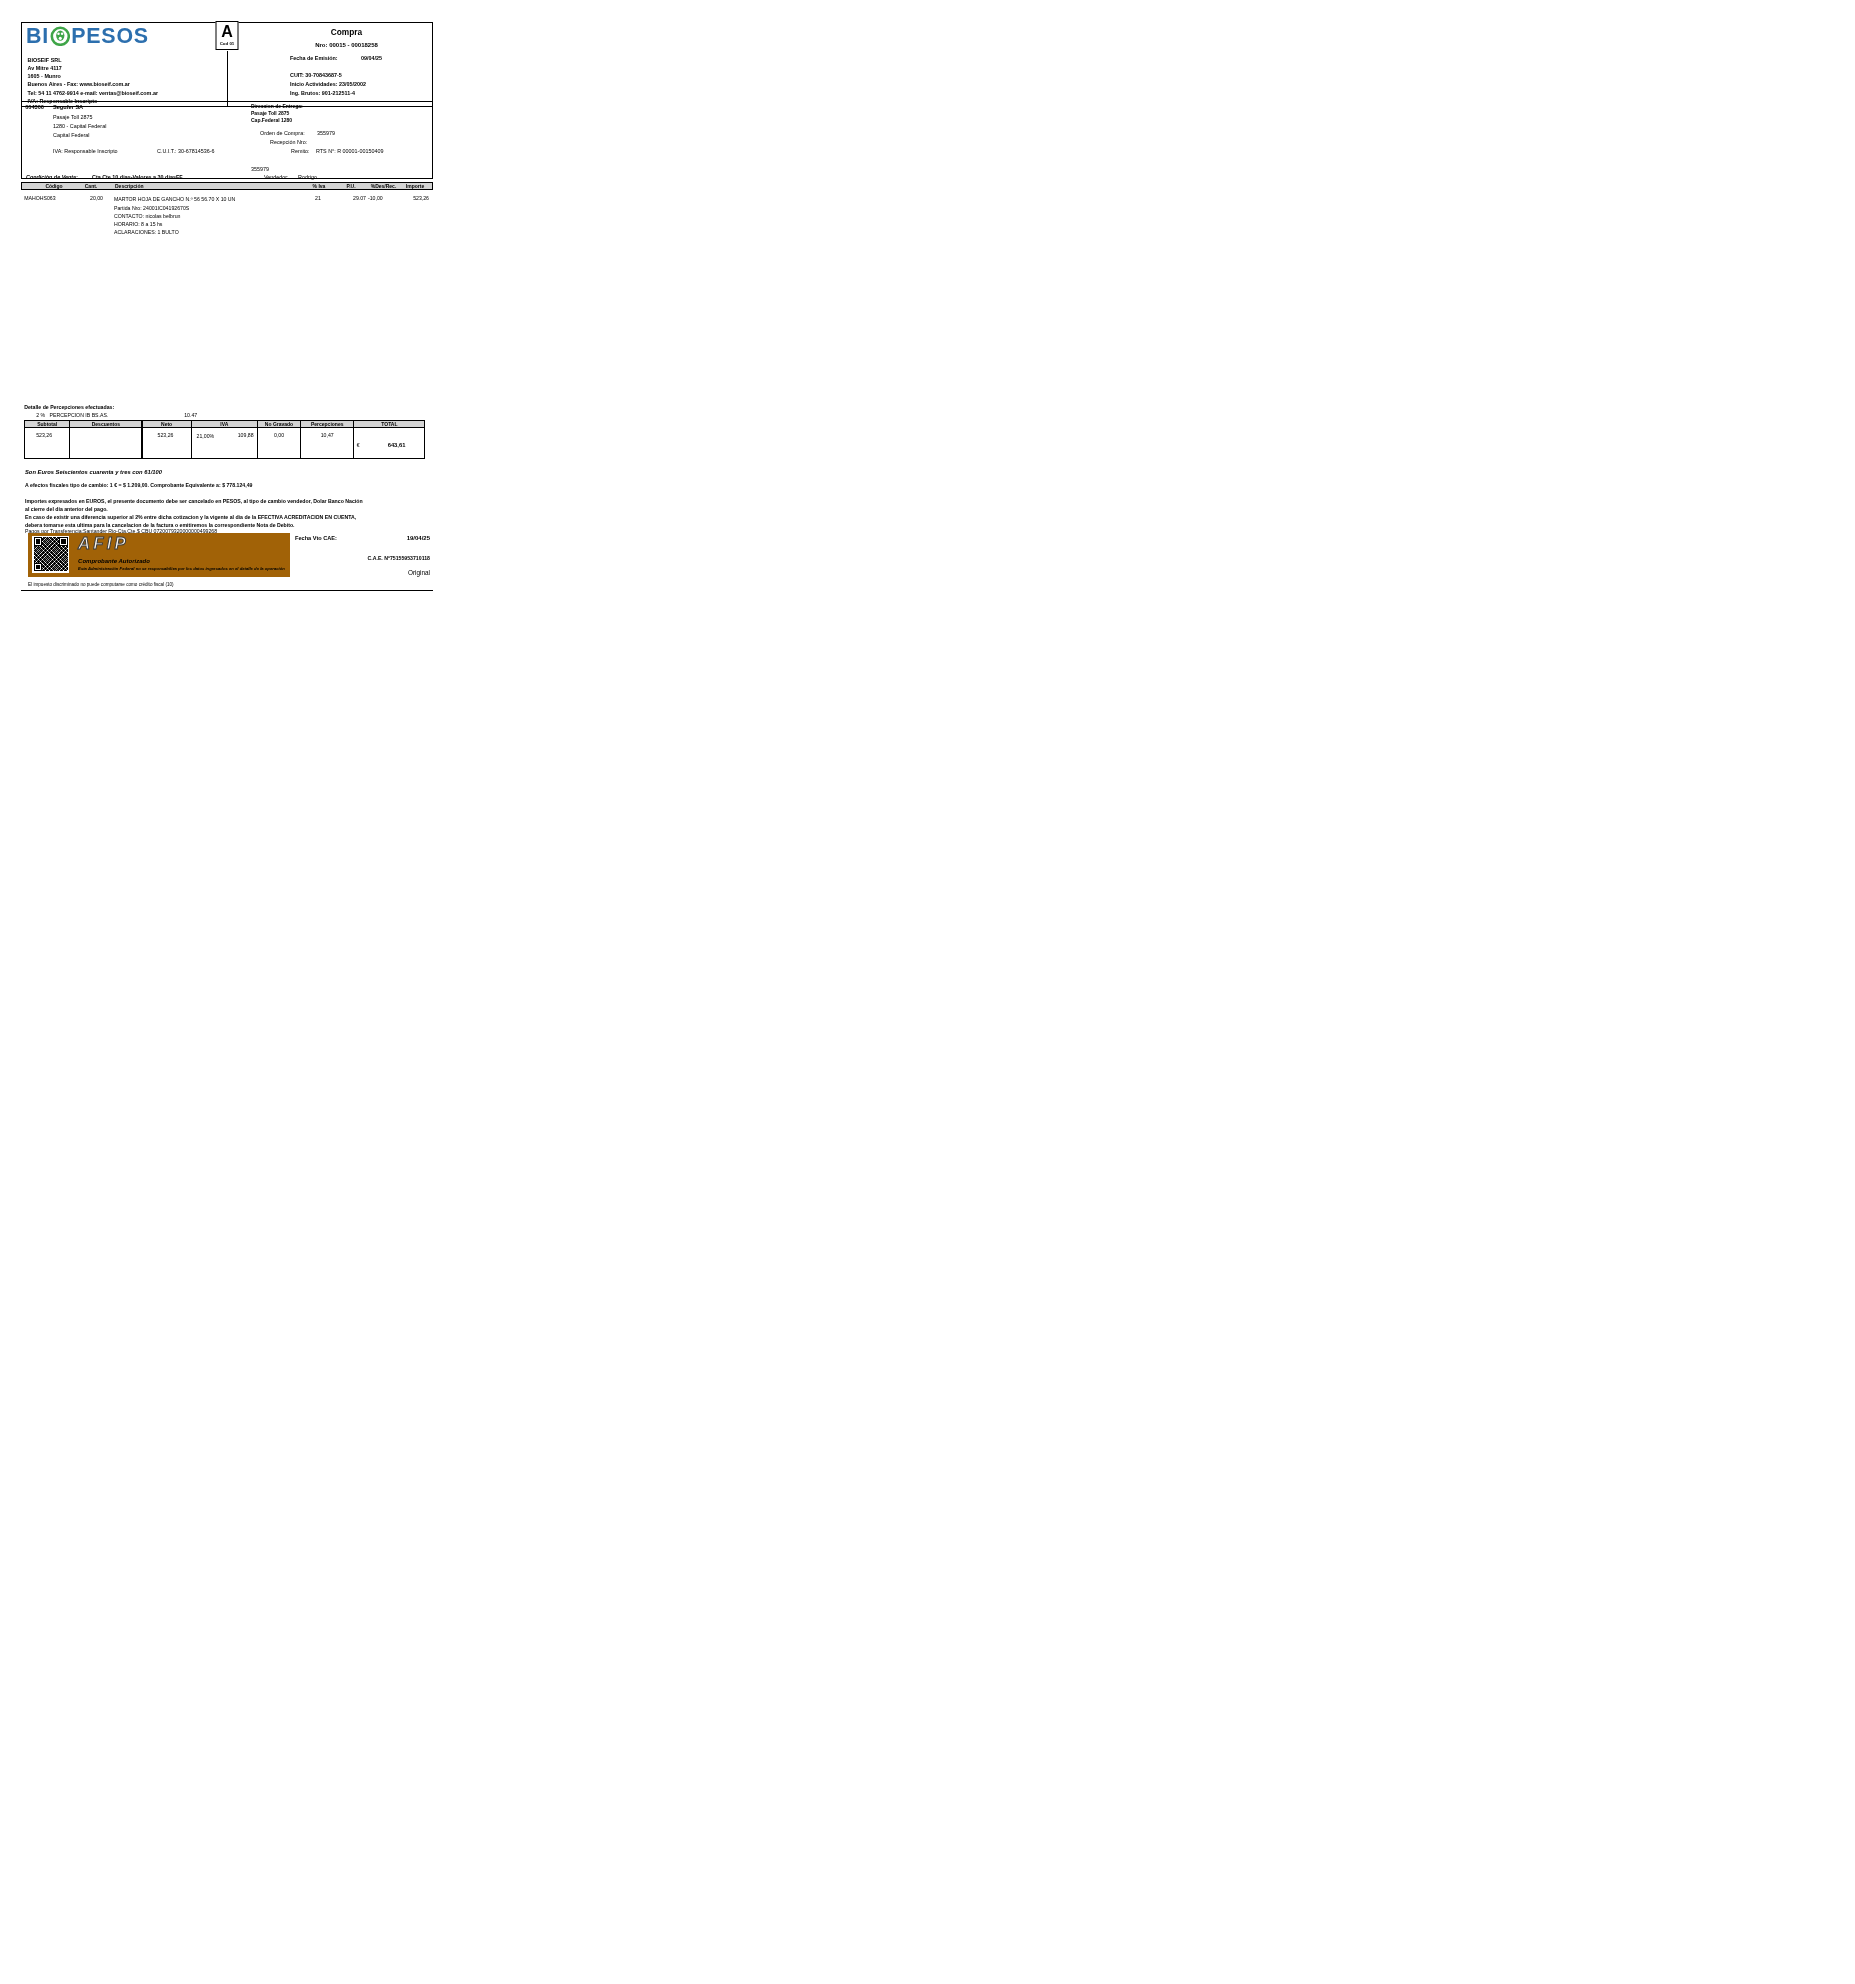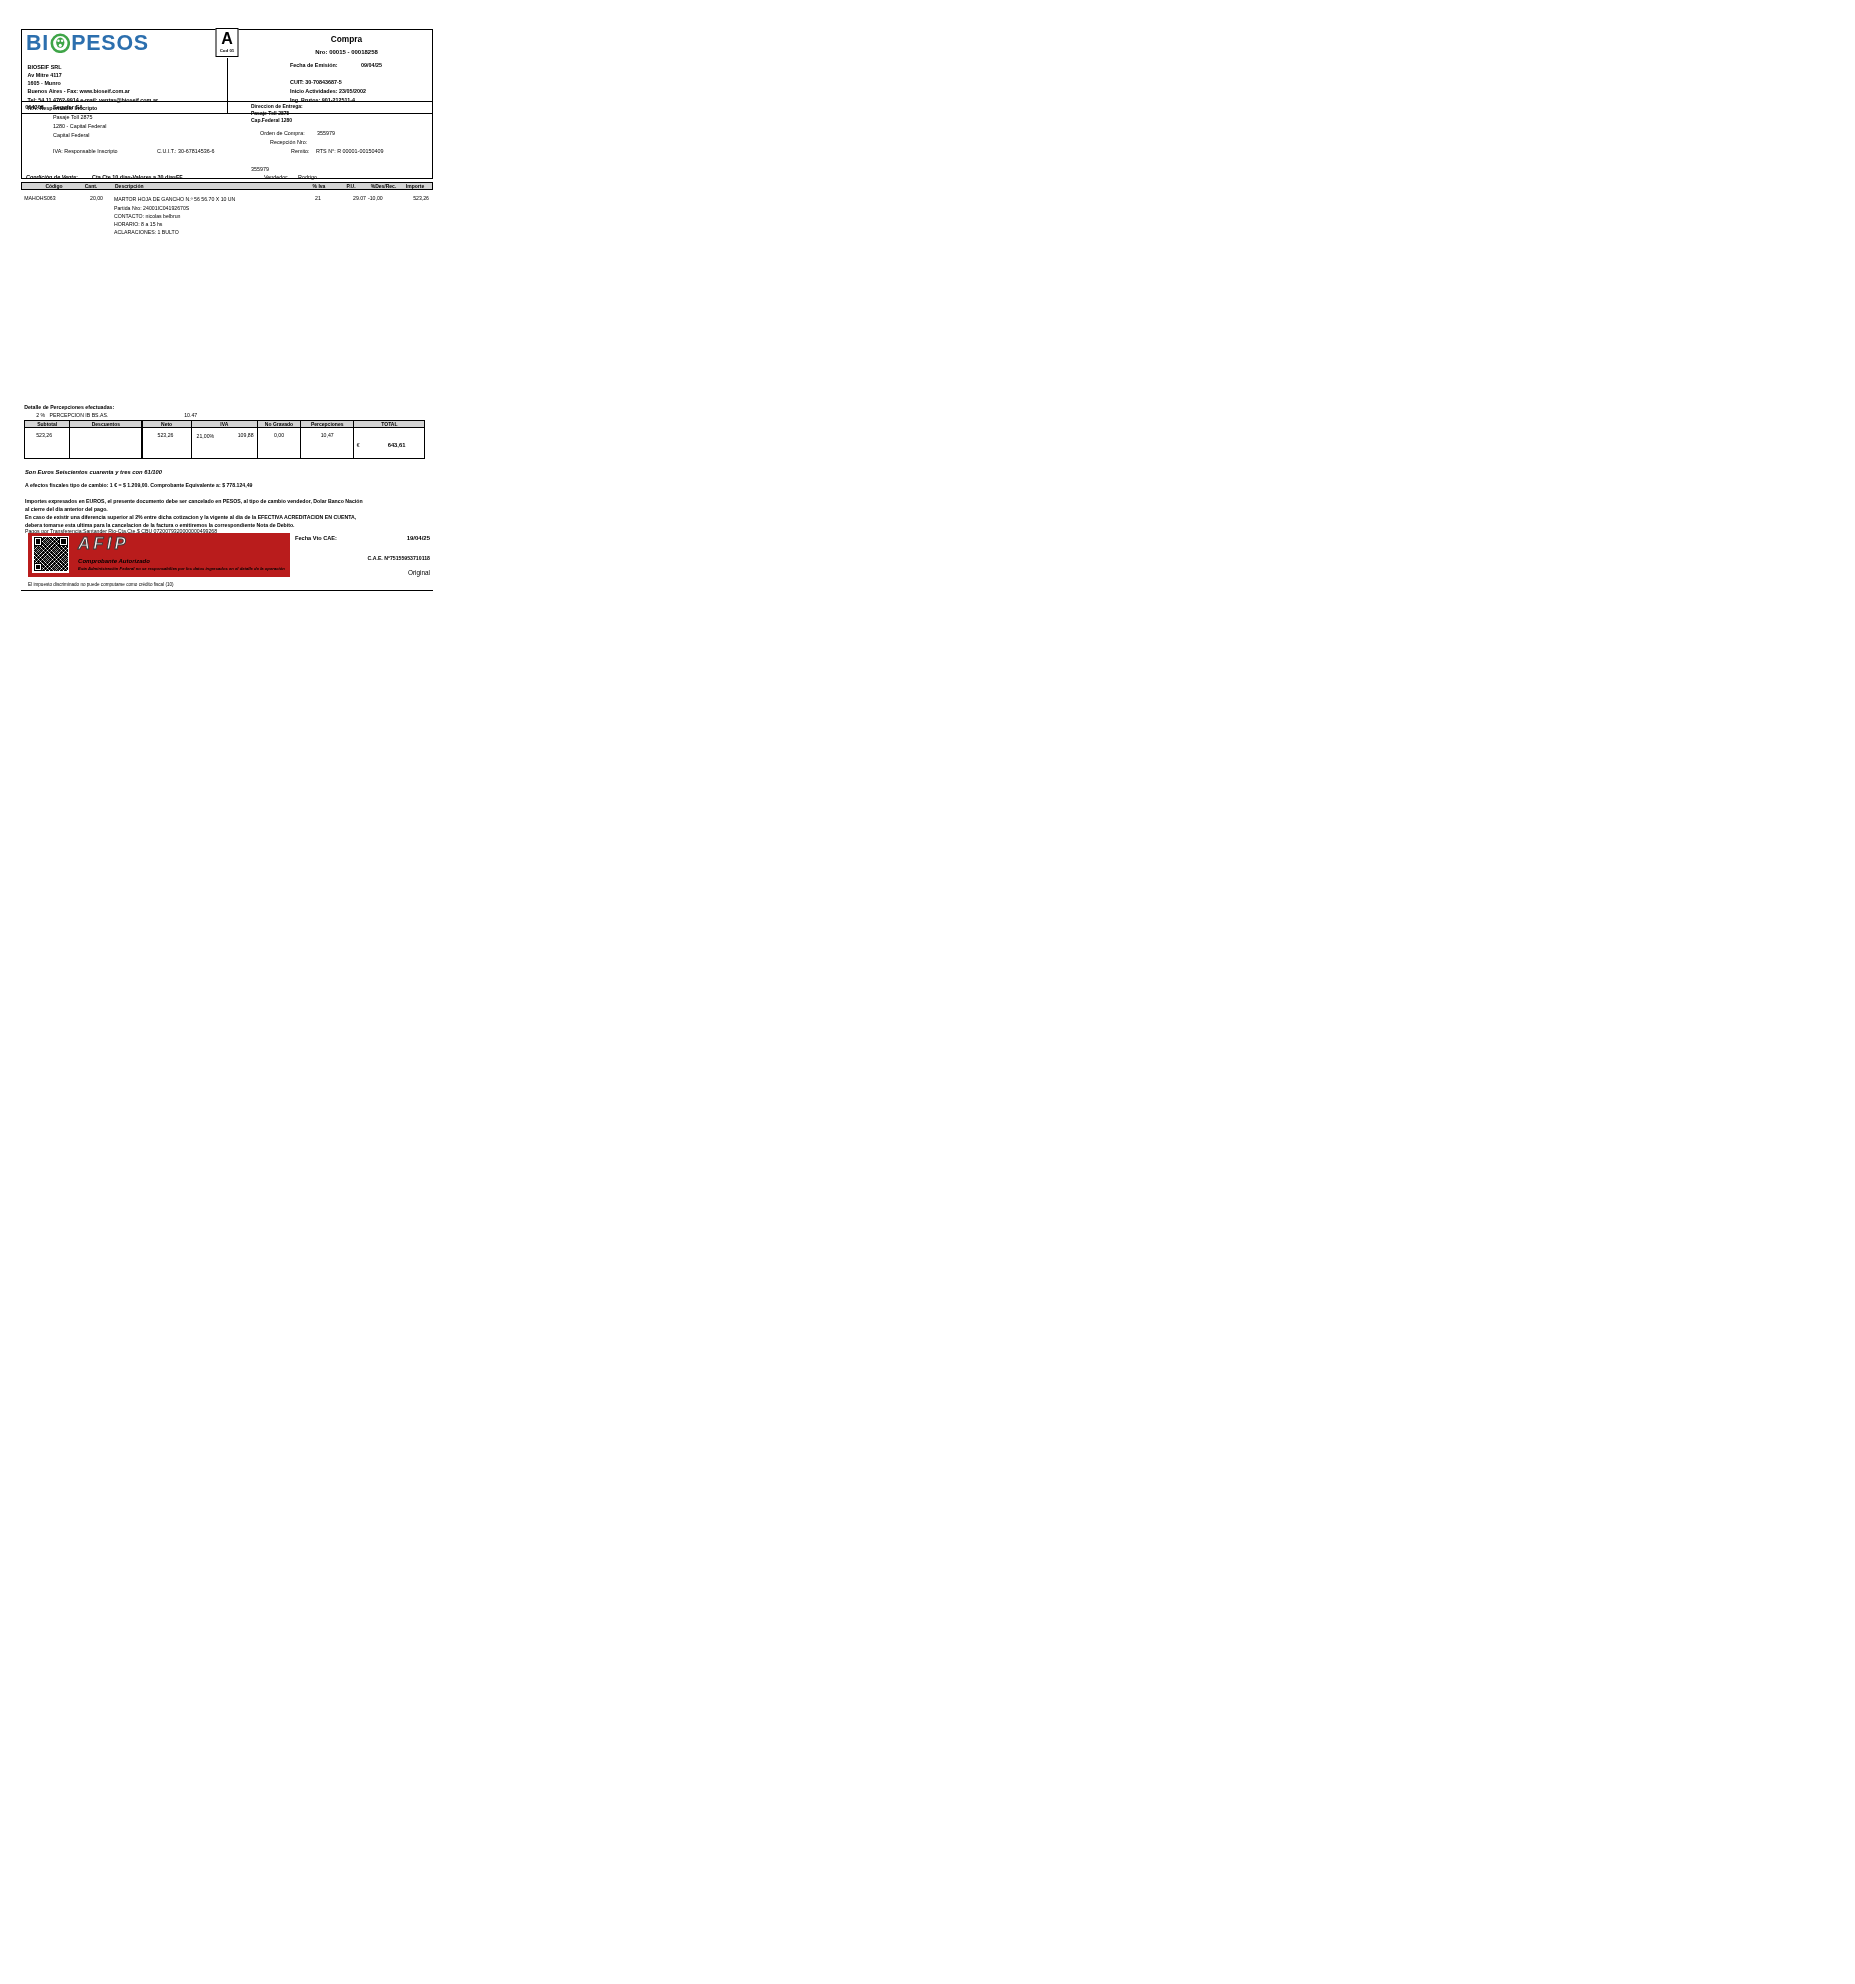--- a/index.html
+++ b/index.html
@@ -4,21 +4,21 @@
 <style>
   * { margin:0; padding:0; box-sizing:border-box; }
   html,body { background:#fff; }
   body {
     width:464px; height:601px; position:relative; overflow:hidden;
     font-family:"Liberation Sans", sans-serif; color:#000;
   }
   .doc { position:absolute; left:21px; top:13.5px; width:412px; height:580px; }
 
   
-  .header-box { position:absolute; top:15px; left:0; right:0; height:85px; border:1.2px solid #000; }
+  .header-box { position:absolute; top:8px; left:0; right:0; height:85px; border:1.2px solid #000; }
   .logo { position:absolute; left:4px; top:1.6px; display:flex; align-items:center; }
   .logo-txt { font-size:21.4px; font-weight:bold; color:#2C6FAE; letter-spacing:0.8px; line-height:24px; }
   .gas-mask { width:20.6px; height:20.6px; margin:0 0.8px; display:inline-block; }
   .company-block { position:absolute; left:5.6px; top:33px; font-size:5.4px; font-weight:bold; line-height:8.3px; }
   .letter-box {
     position:absolute; left:50%; transform:translateX(-50%); top:-1.2px;
     width:23px; height:29px; border:1.2px solid #000; background:#fff; text-align:center; z-index:2;
   }
   .letter-box .ltr { display:block; font-size:16px; font-weight:bold; line-height:18px; margin-top:0.8px; }
   .letter-box .cod { display:block; font-size:4.4px; font-weight:bold; }
@@ -101,21 +101,21 @@
   .v-cur     { left:2.4px; top:14.3px; }
   .v-total   { right:19px; top:13.5px; font-weight:bold; font-size:5.8px; }
 
   
   .son-euros { position:absolute; top:455px; left:4px; font-size:5.8px; font-weight:bold; font-style:italic; }
   .efectos   { position:absolute; top:468px; left:4px; font-size:5.2px; font-weight:bold; }
   .legal     { position:absolute; top:483px; left:4px; font-size:5.2px; font-weight:bold; line-height:8px; }
   .payment   { position:absolute; top:514px; left:4px; font-size:5.2px; }
 
   
-  .auth-panel { position:absolute; top:519px; left:7.1px; width:262px; height:44px; background:#b91c1c; }
+  .auth-panel { position:absolute; top:519px; left:7.1px; width:262px; height:44px; background:#a16207; }
   .qr { position:absolute; left:4px; top:3.2px; width:37px; height:37px; background:#fff; padding:1.6px; }
   .qr-inner {
     position:relative; width:34px; height:34px;
     background:
       repeating-conic-gradient(#000 0 25%, transparent 0 50%) 0 0 / 3.6px 3.6px,
       repeating-conic-gradient(#000 0 25%, #fff 0 50%) 0 0 / 2px 2px;
   }
   .finder { position:absolute; width:8.7px; height:8.7px; background:#fff; border:1.6px solid #000; }
   .finder::after { content:""; position:absolute; inset:1.2px; background:#000; }
   .f-tl { top:0; left:0; } .f-tr { top:0; right:0; } .f-bl { bottom:0; left:0; }

